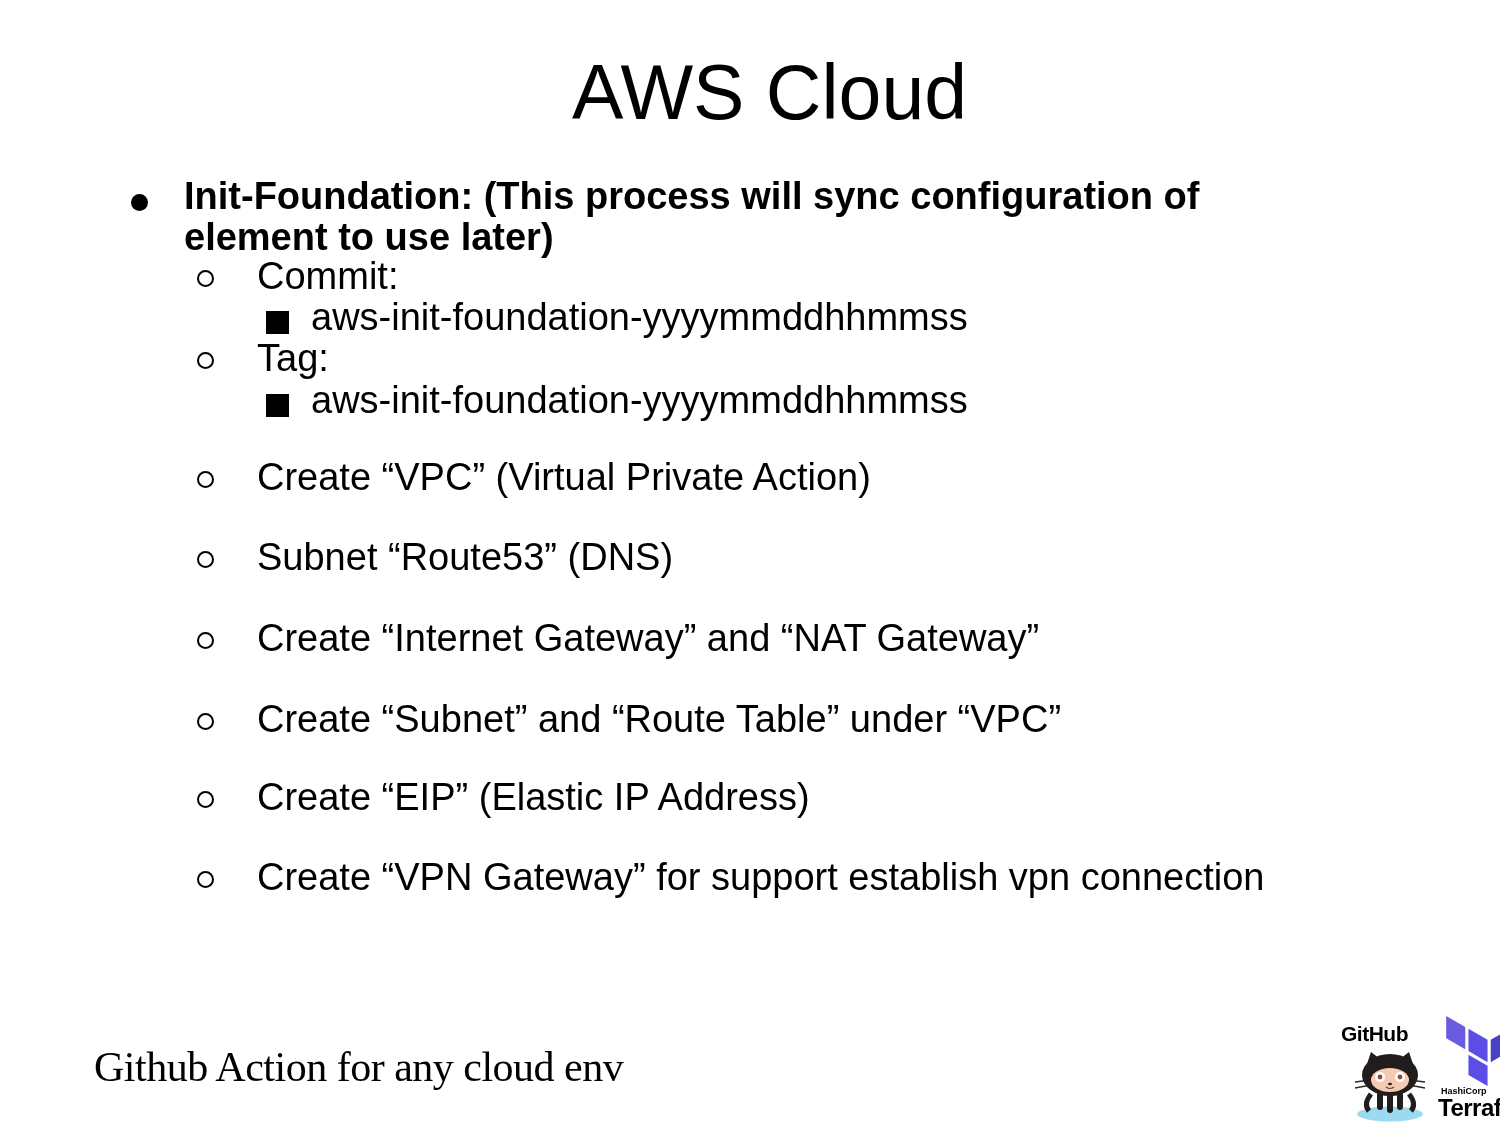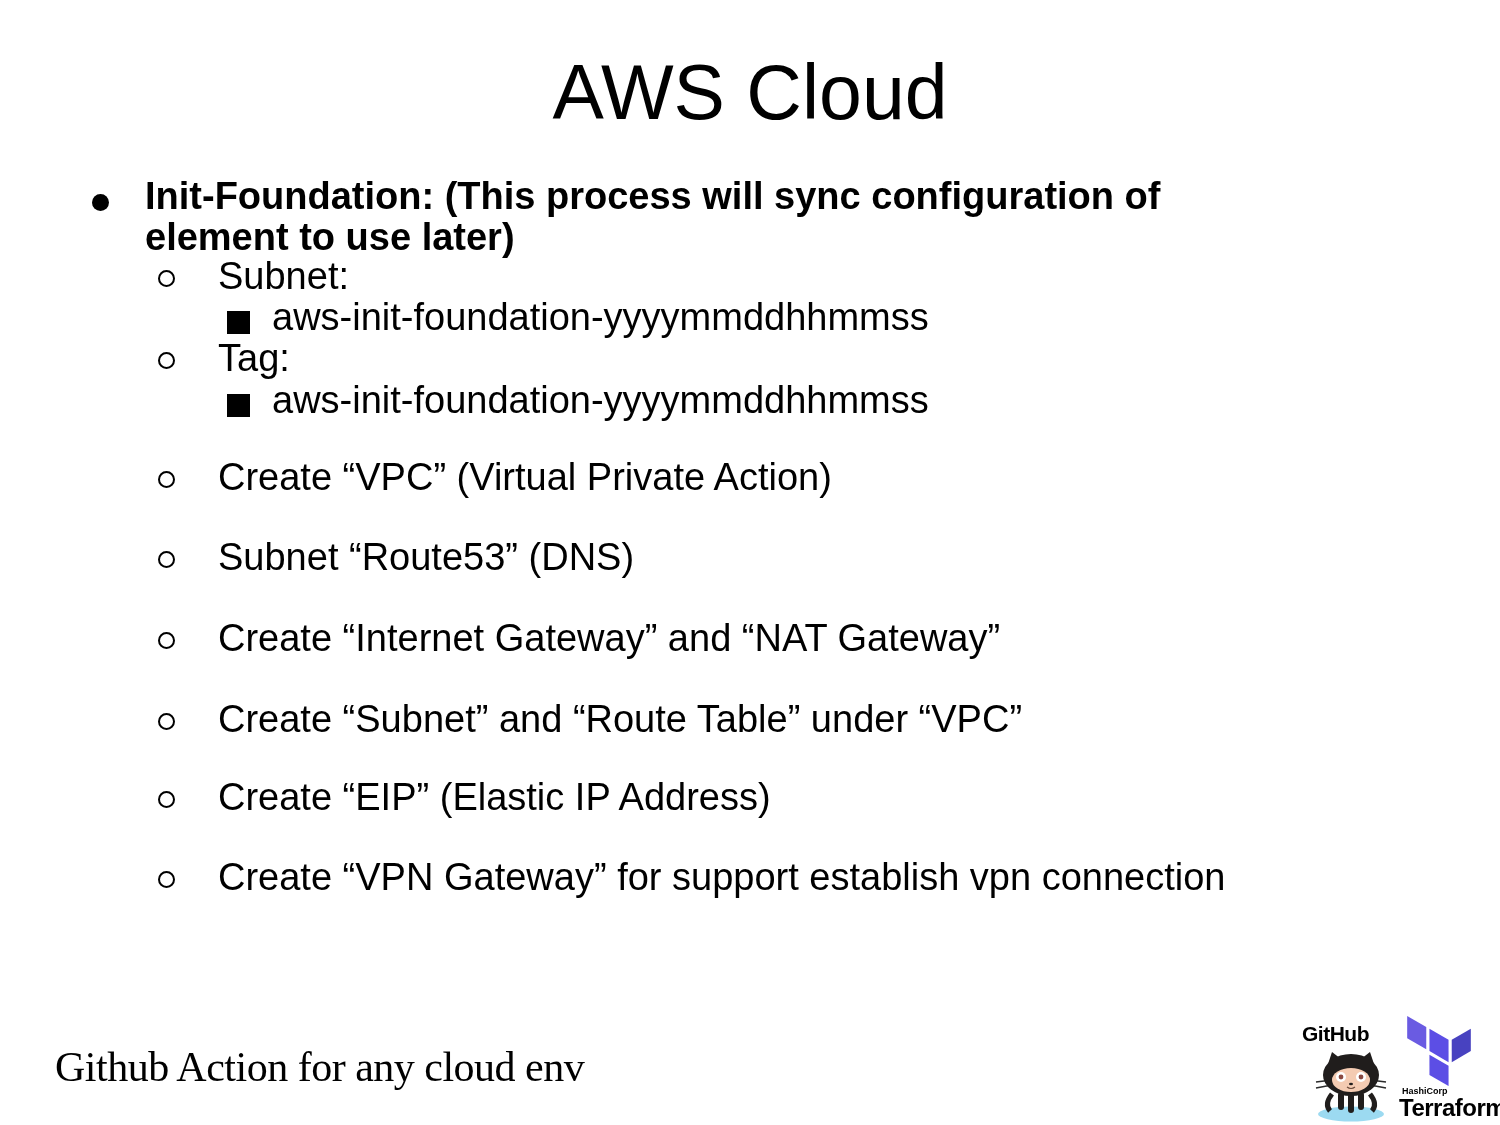--- a/index.html
+++ b/index.html
@@ -1,21 +1,21 @@
 <!DOCTYPE html>
 <html><head>
 <meta charset="utf-8">
 <style>
   html,body{margin:0;padding:0;}
   body{
     width:1500px;height:1125px;position:relative;overflow:hidden;
     background:#ffffff;color:#000000;
     font-family:"Liberation Sans", sans-serif;
   }
-  .abs{position:absolute;}
+  .abs{position:absolute;margin-left:39px;}
   
   .title{
     left:0;right:0;top:47px;text-align:center;
     font-size:77px;line-height:90px;font-weight:400;letter-spacing:0;
   }
   
   .row{left:0;right:0;height:44px;font-size:38px;line-height:41px;white-space:nowrap;}
   .main-row{left:0;right:0;top:176px;}
   .main-text{position:absolute;left:145px;top:0;width:1080px;
     font-size:38px;line-height:41px;font-weight:700;white-space:normal;}
@@ -43,21 +43,21 @@
 
 <div class="abs title">AWS Cloud</div>
 
 <div class="abs main-row">
   <span class="b1"></span>
   <span class="main-text">Init-Foundation: (This process will sync configuration of element to use later)</span>
 </div>
 
 <div class="abs row" style="top:256px">
   <span class="b2"></span>
-  <span class="t2">Subnet:</span>
+  <span class="t2">Commit:</span>
 </div>
 <div class="abs row" style="top:297px">
   <span class="b3"></span>
   <span class="t3">aws-init-foundation-yyyymmddhhmmss</span>
 </div>
 <div class="abs row" style="top:338px">
   <span class="b2"></span>
   <span class="t2">Tag:</span>
 </div>
 <div class="abs row" style="top:380px">

